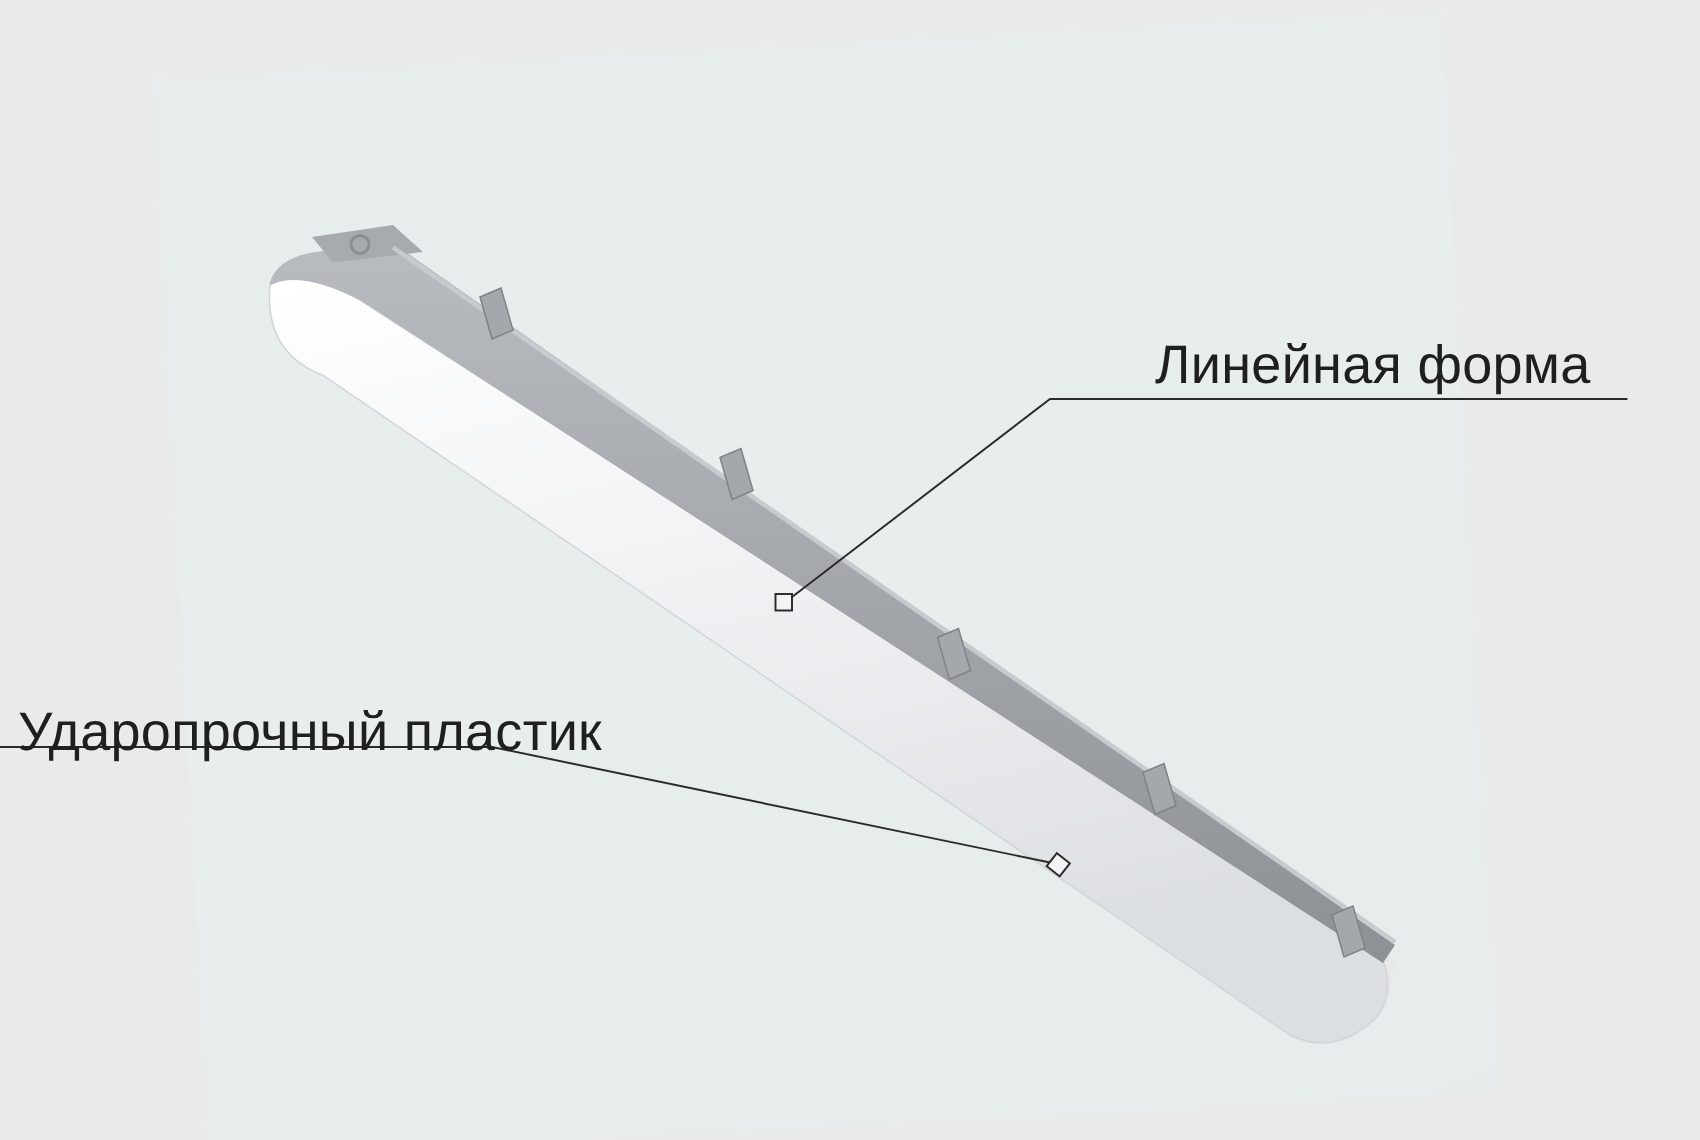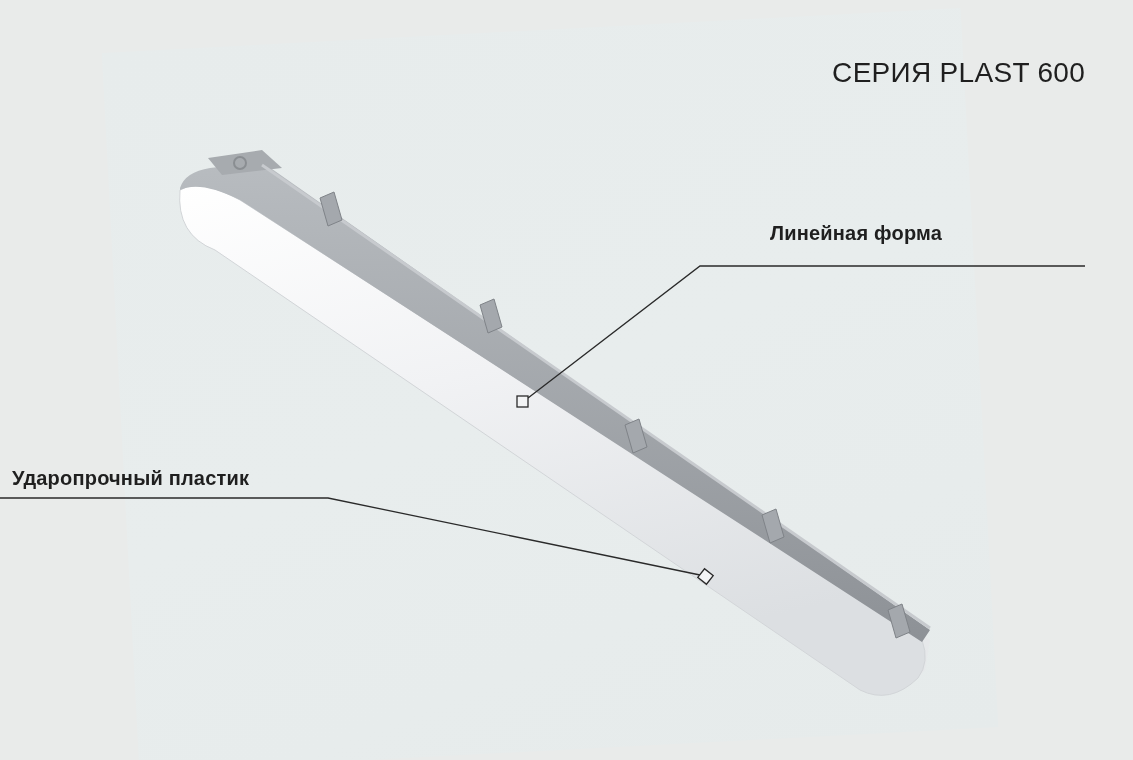--- a/index.html
+++ b/index.html
@@ -14,21 +14,21 @@
       background: linear-gradient(160deg, #e7ecec 0%, #e8eded 50%, #e6ebeb 100%);
       transform: rotate(-3deg);
     }
     .title {
       position: absolute; right: 48px; top: 54px; text-align: right;
       font-size: 28px; line-height: 38px; letter-spacing: 0.3px; font-weight: 400;
       color: #1f1f1f;
     }
     .title div { white-space: nowrap; }
     .callout-label {
-      position: absolute; font-size: 20px; font-weight: 700; color: #1f1f1f;
+      position: absolute; font-size: 36px; font-weight: 400; color: #1f1f1f;
       white-space: nowrap; letter-spacing: 0.2px;
     }
     .lbl-linear { left: 770px; top: 222px; }
     .lbl-plastic { left: 12px; top: 434px; margin-top: 33px; }
     svg.scene { position: absolute; left: 0; top: 0; }
   </style>
 </head>
 <body>
 
 <div class="bg-panel"></div>
@@ -71,17 +71,16 @@
     <rect x="517" y="396" width="11" height="11" fill="#f3f4f5" stroke="#2a2a2a" stroke-width="1.3"></rect>
   </g>
 
   <g>
     <polyline points="0,498 328,498 700,575" fill="none" stroke="#2a2a2a" stroke-width="1.3"></polyline>
     <rect x="700" y="571" width="11" height="11" fill="#f3f4f5" stroke="#2a2a2a" stroke-width="1.3" transform="rotate(38 705.5 576.5)"></rect>
   </g>
 </svg>
 
 <div class="title">
-  <div>СЕРИЯ PLAST 600</div>
 </div>
 
 <div class="callout-label lbl-linear">Линейная форма</div>
 <div class="callout-label lbl-plastic">Ударопрочный пластик</div>
 
 </body></html>

